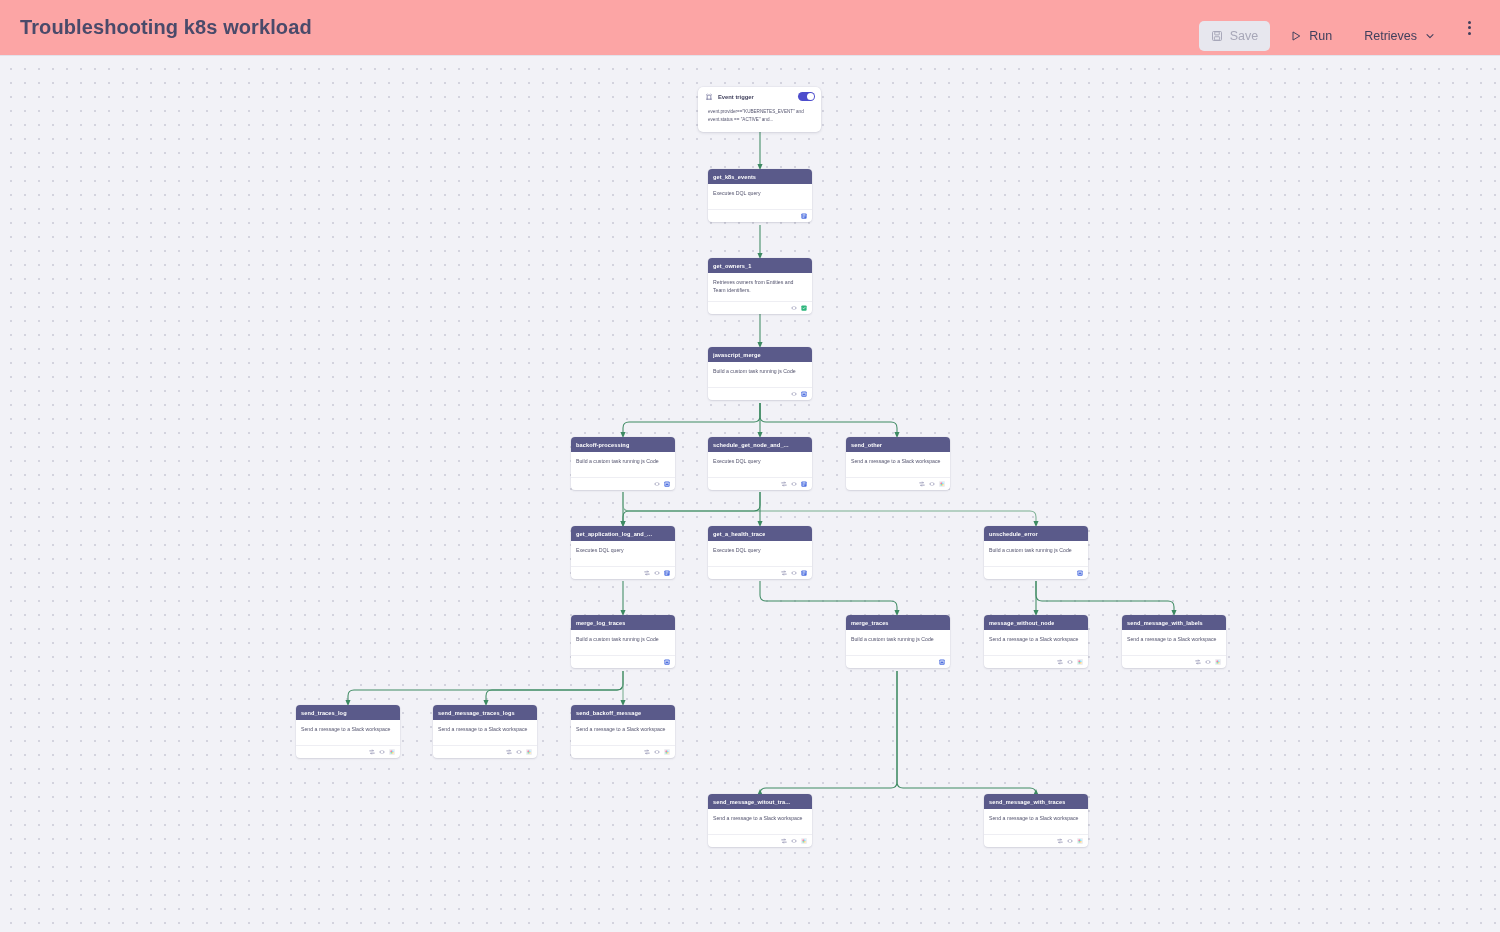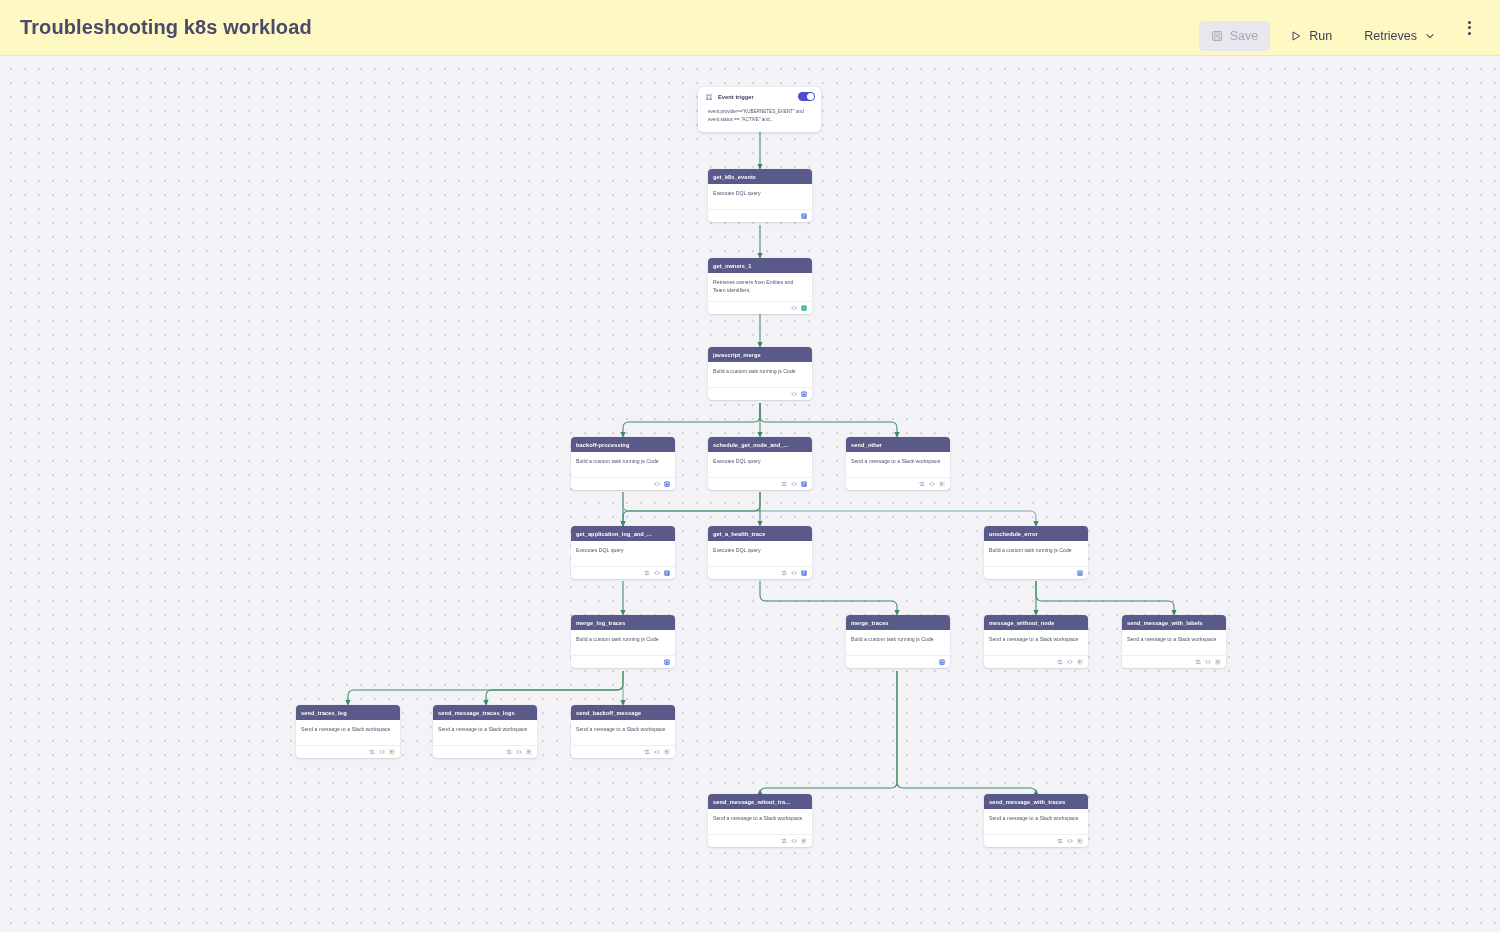--- a/index.html
+++ b/index.html
@@ -6,21 +6,21 @@
   html, body {
     width: 1500px; height: 932px;
     font-family: "Liberation Sans", sans-serif;
     background: #f2f2f7;
     overflow: hidden;
   }
   
   #app-header {
     position: absolute; top: 0; left: 0;
     width: 1500px; height: 56px;
-    background: #fef9c3;
+    background: #fca5a5;
     border-bottom: 1px solid #e2e2ea;
     display: flex; align-items: center;
     padding: 0 18px 0 20px;
     z-index: 20;
   }
   #page-title {
     font-size: 20px; font-weight: bold;
     color: #4a4a6a; letter-spacing: .1px;
   }
   #header-actions {

